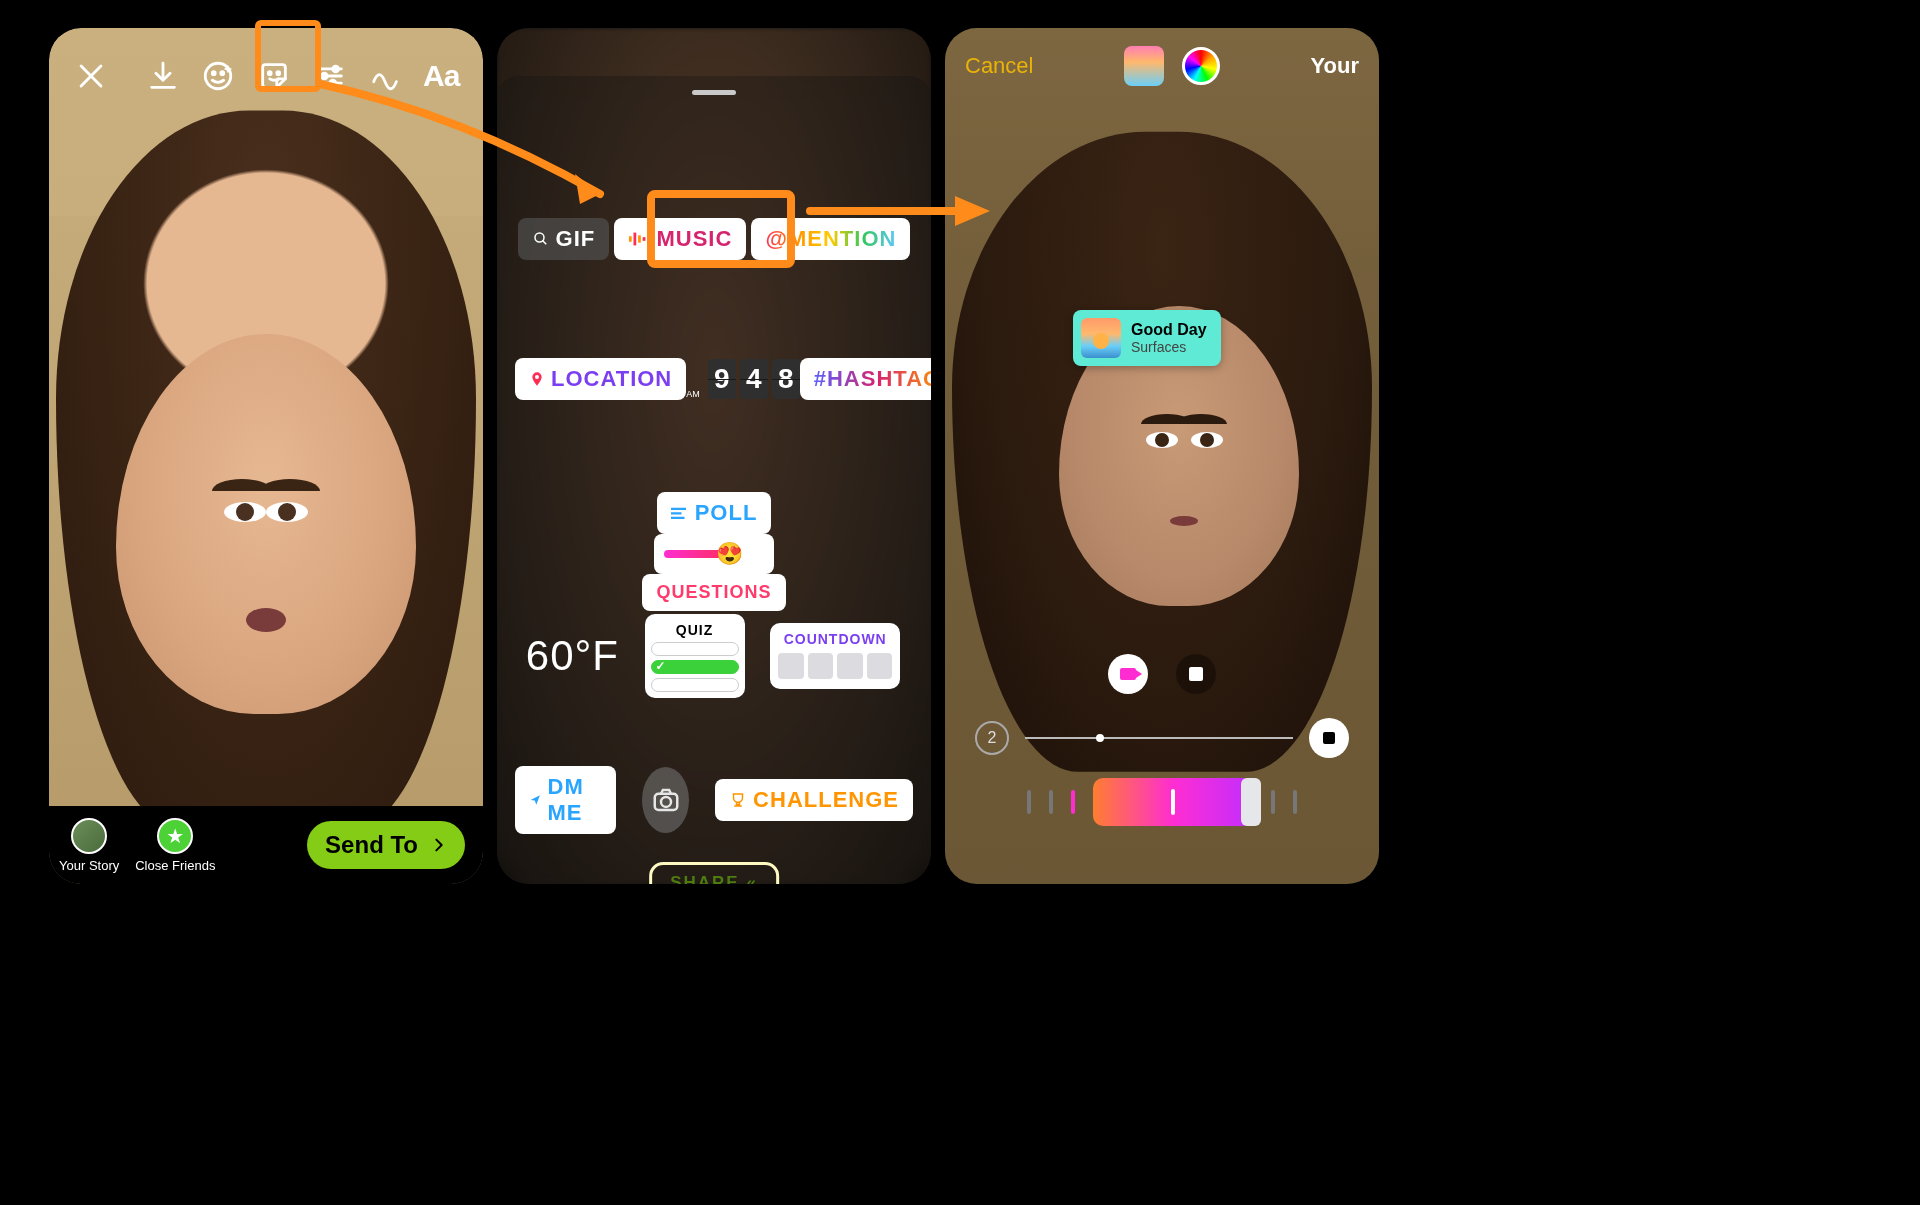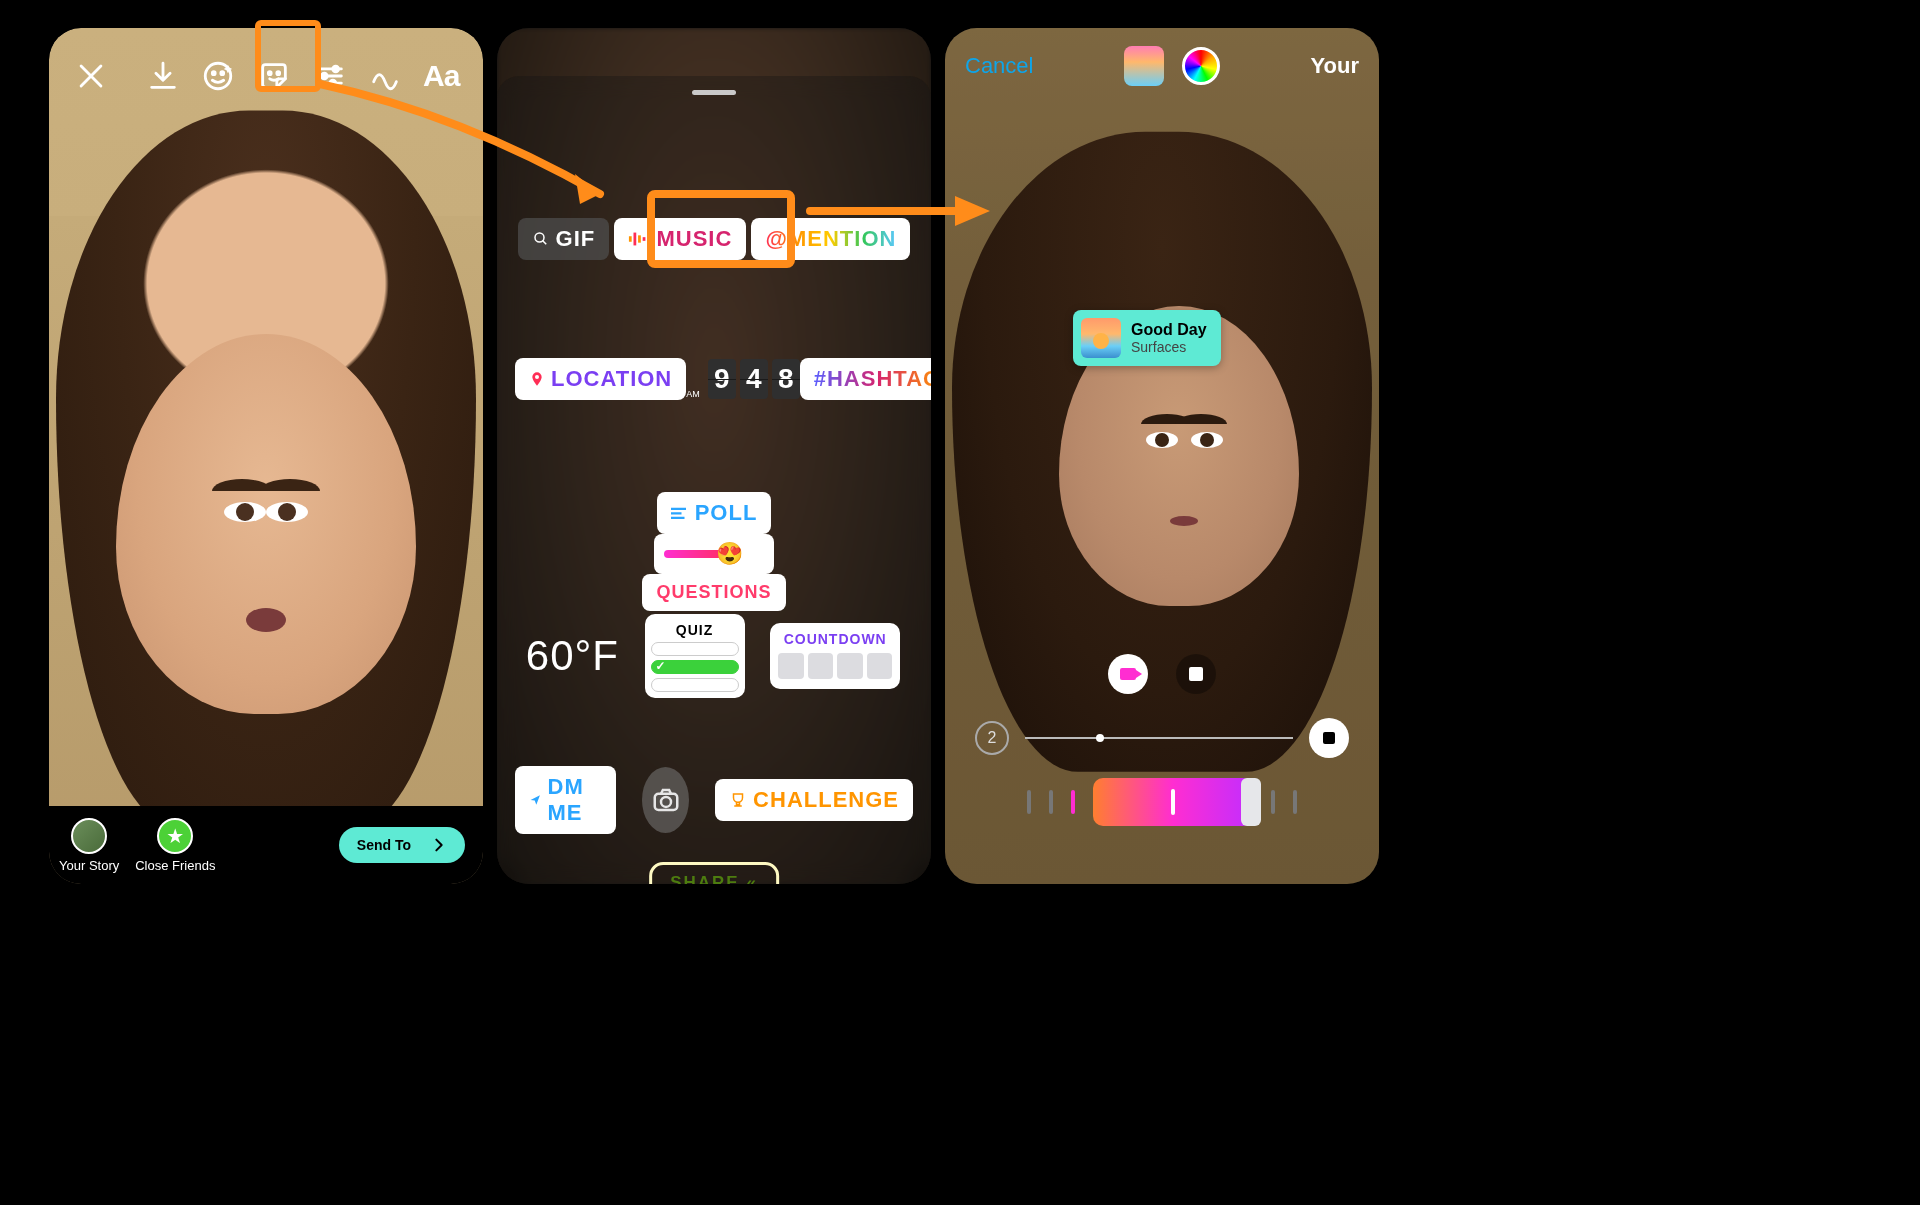--- a/index.html
+++ b/index.html
@@ -25,21 +25,21 @@
   .s1-topbar { position: absolute; top: 18px; left: 0; right: 0; height: 60px; display: flex; align-items: center; padding: 0 22px; gap: 16px; }
   .s1-topbar .spacer { flex: 1; }
   .s1-icon { width: 40px; height: 40px; display: flex; align-items: center; justify-content: center; color: #fff; cursor: pointer; }
   .s1-icon svg { width: 34px; height: 34px; stroke: #fff; stroke-width: 2; fill: none; stroke-linecap: round; stroke-linejoin: round; }
   .aa-btn { color:#fff; font-weight:700; font-size:30px; letter-spacing:-1px; }
 
   .s1-bottom { position: absolute; bottom: 0; left: 0; right: 0; height: 78px; background: #000; display: flex; align-items: center; padding: 0 18px 0 10px; gap: 16px; }
   .story-btn { display:flex; flex-direction:column; align-items:center; gap:4px; color:#fff; font-size:13px; cursor:pointer; }
   .story-btn .avatar { width:36px; height:36px; border-radius:50%; background:linear-gradient(135deg,#6b8e5a,#4a6b3a); border:2px solid #fff; }
   .story-btn .star { width:36px; height:36px; border-radius:50%; background:#4cd137; border:2px solid #fff; display:flex; align-items:center; justify-content:center; color:#fff; font-size:20px; }
-  .sendto { margin-left:auto; background:#5eead4; color:#000; font-weight:600; font-size:14px; padding:10px 18px; border-radius:24px; display:flex; align-items:center; gap:20px; cursor:pointer; }
+  .sendto { margin-left:auto; background:#84cc16; color:#000; font-weight:600; font-size:24px; padding:10px 18px; border-radius:24px; display:flex; align-items:center; gap:13px; cursor:pointer; }
 
   
   .hl-box { position:absolute; border:6px solid #ff8c1a; border-radius:6px; pointer-events:none; }
   .hl-sticker { left:226px; top:6px; width:66px; height:72px; }
 
   
   .s2-bg { position:absolute; inset:0; background: radial-gradient(ellipse at 50% 40%, #5a3d2a 0%, #3a2a1e 50%, #1a140e 100%); filter: blur(2px); }
   .s2-panel { position:absolute; left:0; right:0; top:48px; bottom:0; background:rgba(20,20,20,0.35); backdrop-filter: blur(10px); border-radius:22px 22px 0 0; }
   .s2-handle { position:absolute; left:50%; top:62px; transform:translateX(-50%); width:44px; height:5px; background:#c9c9c9; border-radius:3px; }
   .s2-search { position:absolute; left:10px; right:10px; top:78px; height:44px; background:rgba(120,120,120,0.55); border-radius:12px; display:flex; align-items:center; padding:0 14px; gap:10px; }
@@ -99,21 +99,21 @@
   .s3-hair { position:absolute; left:50%; top:48%; transform:translate(-50%,-48%); width:420px; height:640px; background:radial-gradient(ellipse at 50% 18%, #3a2414 0%, #2b1a0e 60%, #1a0f08 100%); border-radius:46% 46% 30% 30% / 40% 40% 60% 60%; }
   .s3-face { position:absolute; left:54%; top:50%; transform:translate(-50%,-50%); width:240px; height:300px; background:radial-gradient(ellipse at 50% 40%, #c89a76 0%, #b8896a 60%, #a67a5e 100%); border-radius:50% 50% 46% 46% / 56% 56% 44% 44%; }
   .s3-brow{position:absolute;width:52px;height:10px;background:#2b1a0e;border-radius:50% 50% 0 0/100% 100% 0 0;top:36%;}
   .s3-brow.l{left:34%;} .s3-brow.r{right:30%;}
   .s3-eye{position:absolute;width:32px;height:16px;background:#fff;border-radius:50%;top:42%;}
   .s3-eye.l{left:36%;} .s3-eye.r{right:32%;}
   .s3-eye::after{content:"";position:absolute;left:50%;top:50%;transform:translate(-50%,-50%);width:14px;height:14px;background:#3a2414;border-radius:50%;}
   .s3-mouth{position:absolute;left:52%;top:70%;transform:translateX(-50%);width:28px;height:10px;background:#7a3b3b;border-radius:50%;}
 
   .s3-top { position:absolute; top:18px; left:0; right:0; display:flex; align-items:center; padding:0 20px; gap:18px; }
-  .s3-cancel { color:#0ea5e9; font-size:22px; cursor:pointer; }
+  .s3-cancel { color:#eab308; font-size:22px; cursor:pointer; }
   .s3-top .spacer{flex:1;}
   .s3-style-thumb{ width:40px; height:40px; border-radius:8px; background:linear-gradient(180deg,#ff7eb3 0%, #ffb86c 40%, #6bcff7 100%); cursor:pointer; }
   .s3-color-wheel{ width:38px; height:38px; border-radius:50%; background:conic-gradient(red,orange,yellow,lime,cyan,blue,magenta,red); border:3px solid #fff; cursor:pointer; }
   .s3-done{ color:#fff; font-size:22px; font-weight:600; cursor:pointer; }
 
   .song-chip{ position:absolute; left:128px; top:282px; background:#5eead4; border-radius:8px; padding:8px 14px 8px 8px; display:flex; align-items:center; gap:10px; box-shadow:0 2px 8px rgba(0,0,0,0.3); cursor:pointer; }
   .song-art{ width:40px; height:40px; border-radius:6px; background:linear-gradient(180deg,#ff9a6b 0%, #ffb86c 40%, #6bcff7 70%, #3a8fcf 100%); position:relative; }
   .song-art::after{content:"";position:absolute;left:50%;top:58%;transform:translate(-50%,-50%);width:16px;height:16px;background:#ffb347;border-radius:50%;}
   .song-meta .t{ font-weight:700; font-size:16px; }
   .song-meta .a{ font-size:14px; color:#444; }

